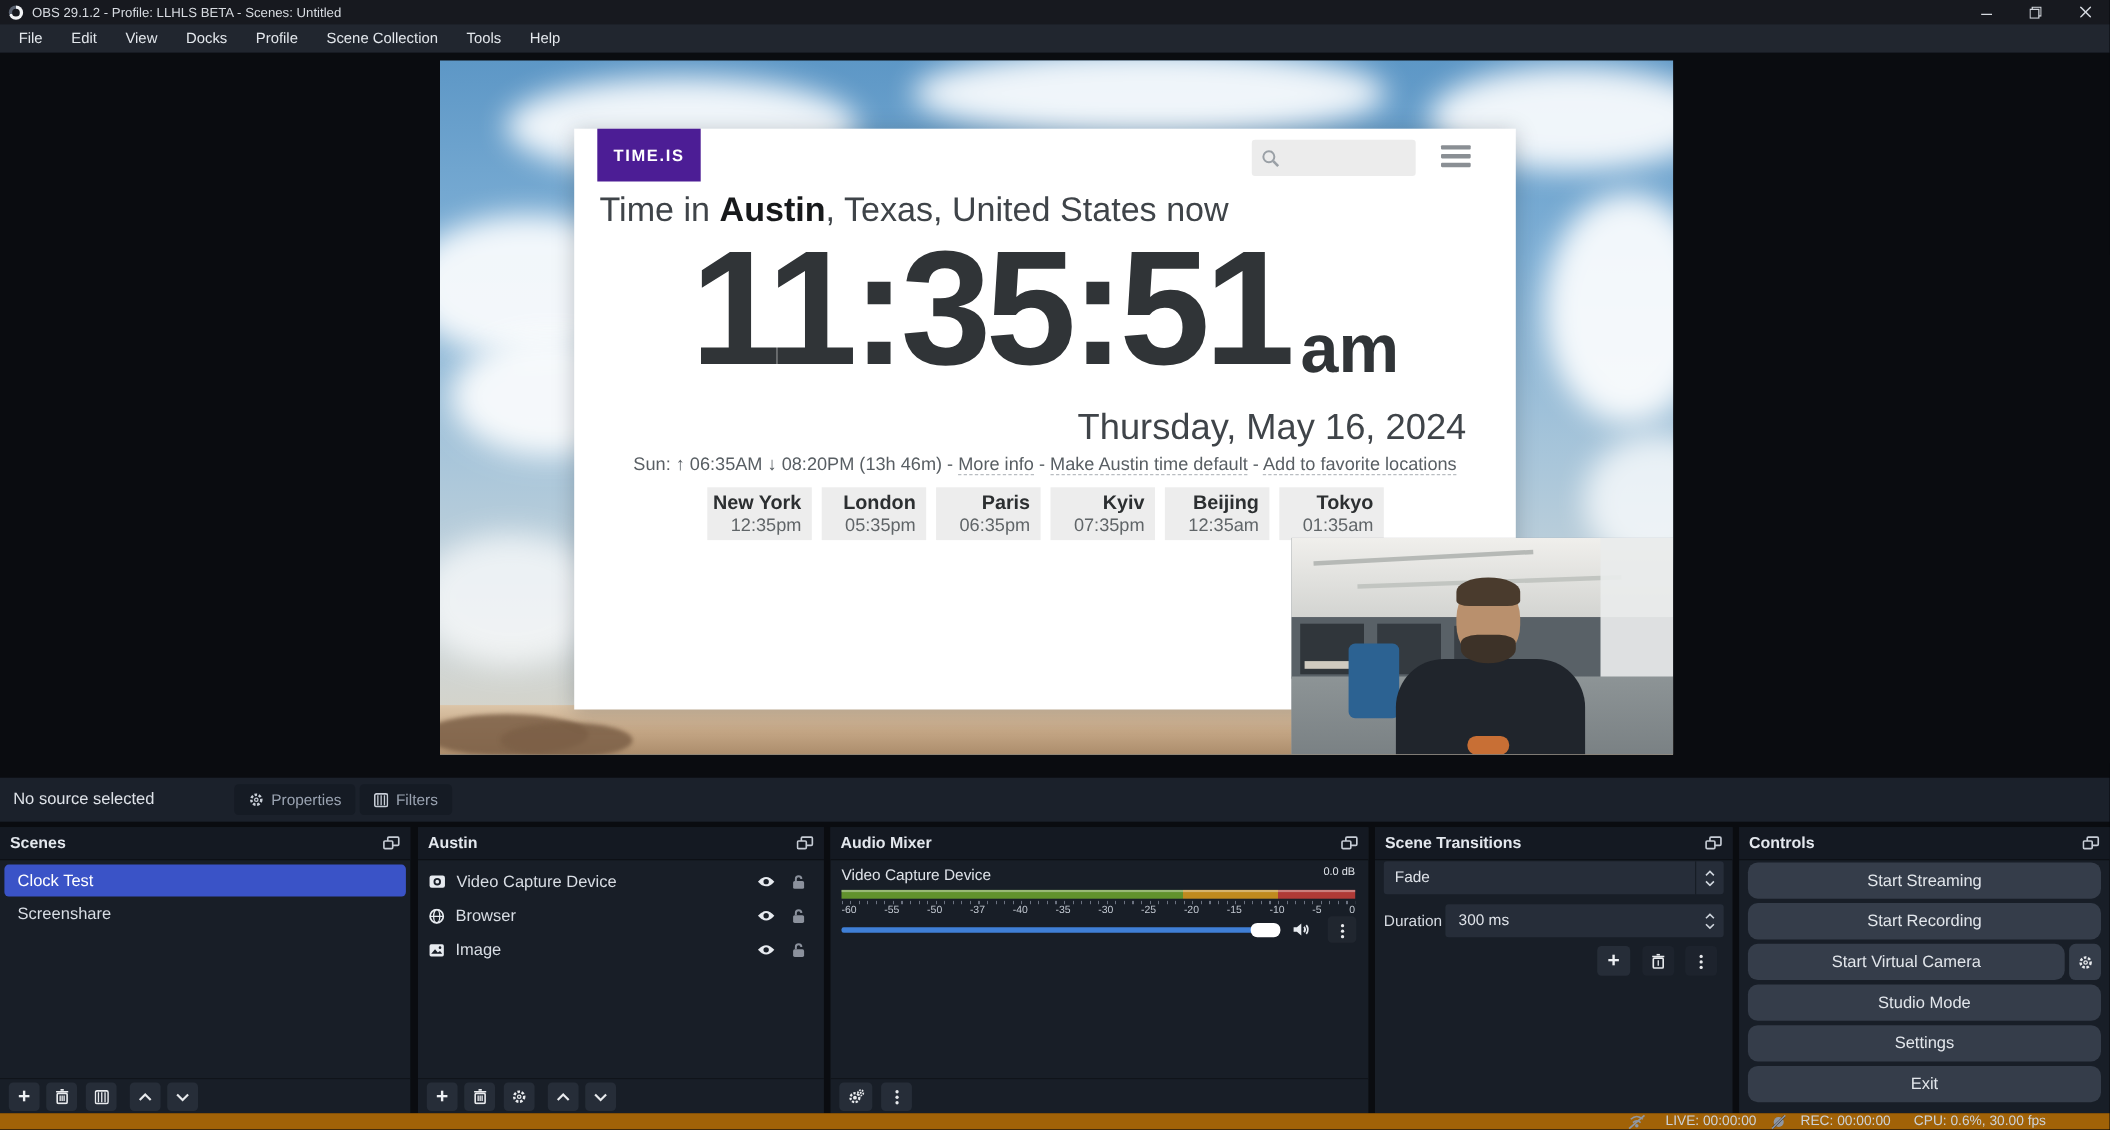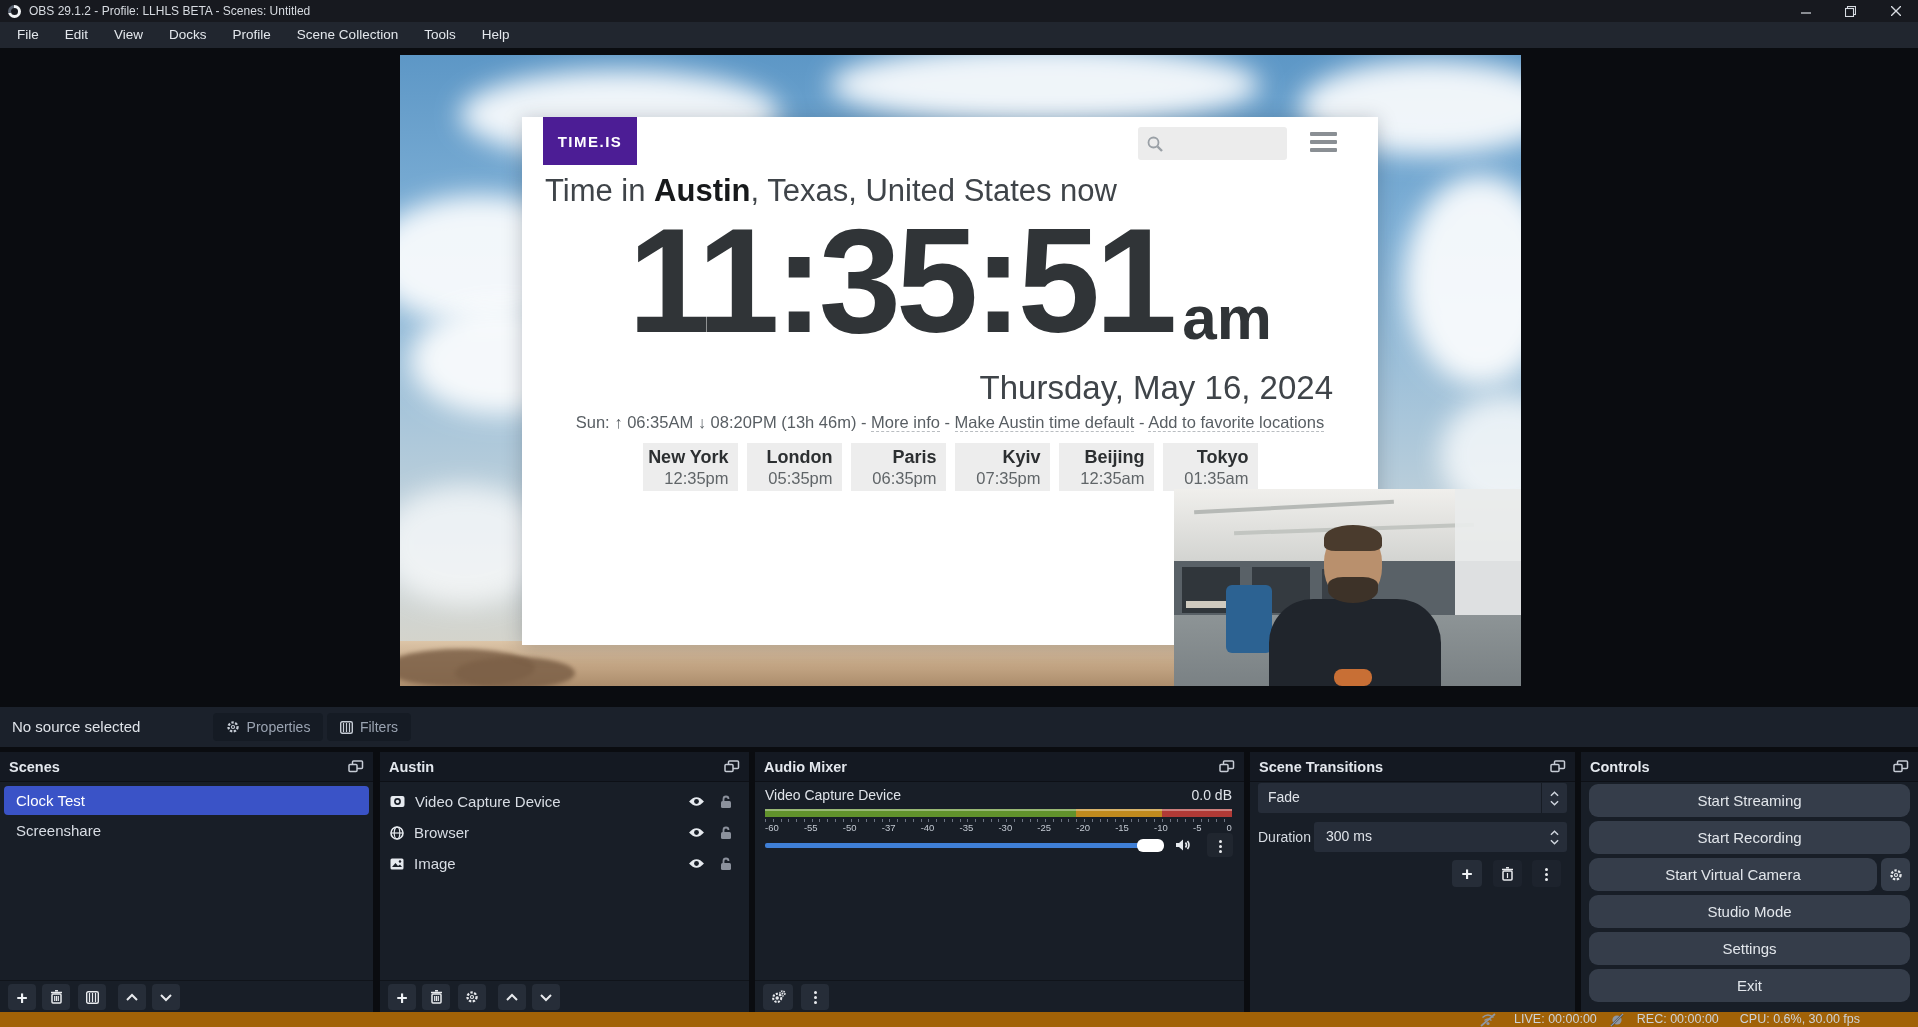--- a/index.html
+++ b/index.html
@@ -396,21 +396,21 @@
 
   <div class="panel" style="left:755px;width:489px;">
     <div class="phead">
       <span class="ptitle">Audio Mixer</span>
       <svg width="16" height="13" viewBox="0 0 16 13">
           <rect x="4.5" y="1" width="10" height="7.5" rx="1" fill="none" stroke="#c6ccd5" stroke-width="1.5"></rect>
           <rect x="1" y="4.5" width="8" height="7" rx="1" fill="#141922" stroke="#c6ccd5" stroke-width="1.5"></rect>
         </svg>
     </div>
     <div class="abs" style="left:10px;top:35px;font-size:14px;color:#dfe3e9;">Video Capture Device</div>
-    <div class="abs" style="right:12px;top:35px;font-size:14px;color:#dfe3e9;">0.0 dB</div>
+    <div class="abs" style="right:12px;top:35px;font-size:10px;color:#dfe3e9;">0.0 dB</div>
 
     <div class="meter"></div>
     <div class="minorticks"></div>
     <div class="ticklabels">
       <span>-60</span>
         <span>-55</span>
         <span>-50</span>
         <span>-37</span>
         <span>-40</span>
         <span>-35</span>

